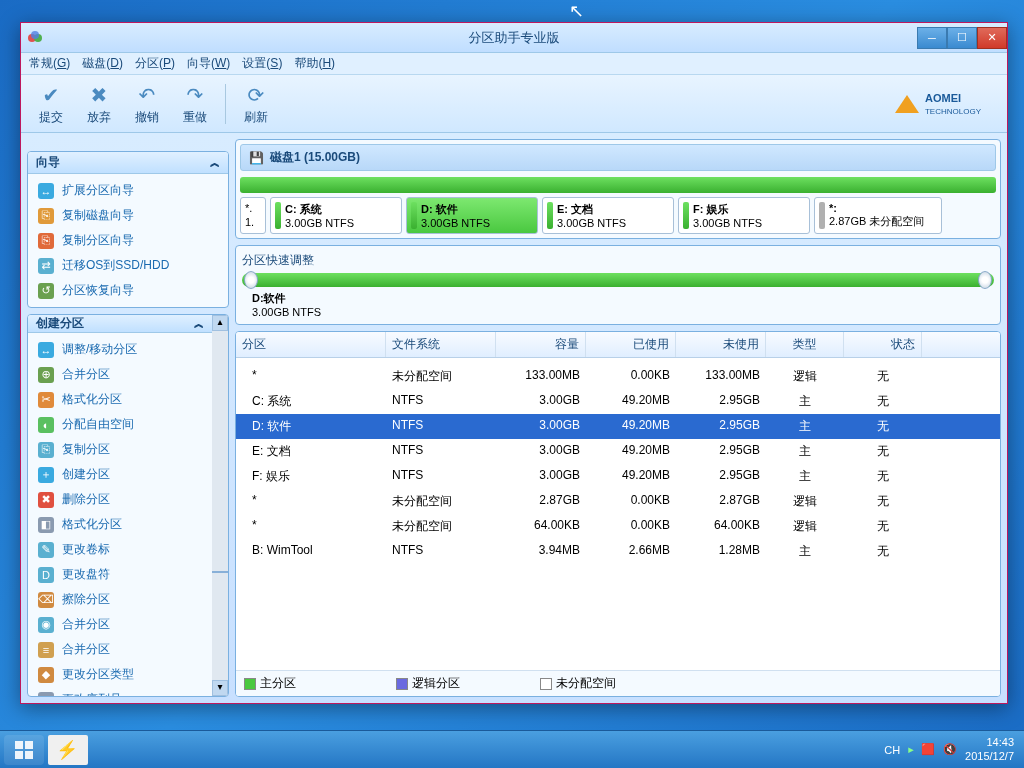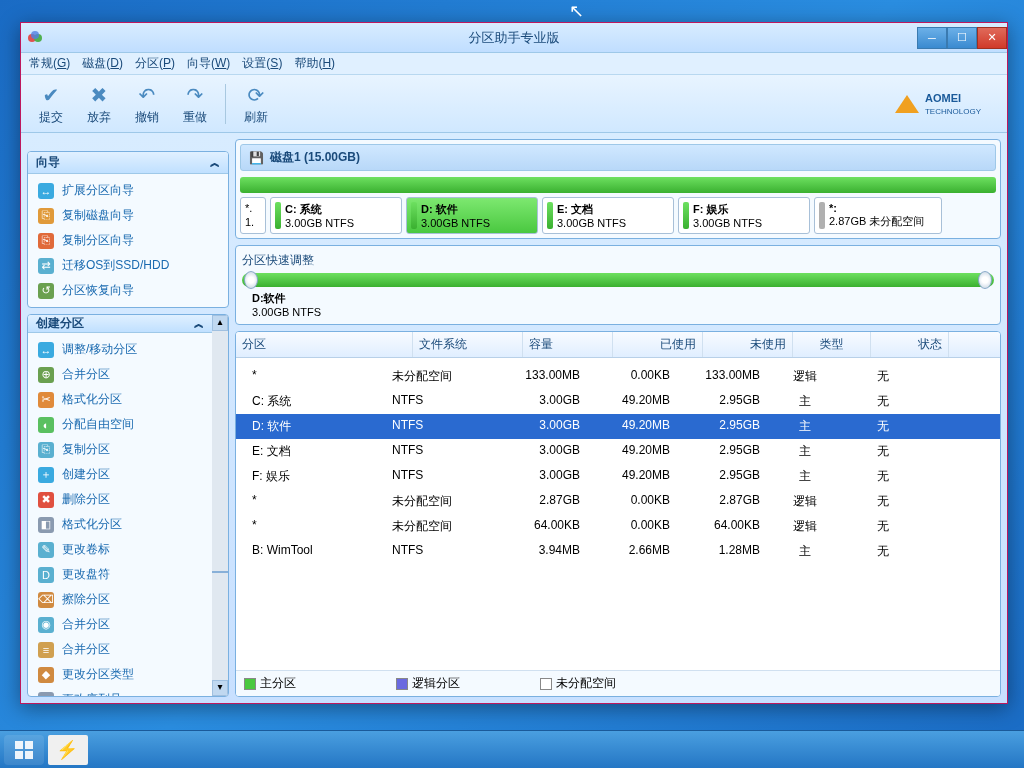--- a/index.html
+++ b/index.html
@@ -400,23 +400,23 @@
           <div class="slider-handle" style="right:2px;"></div>
         </div>
         <div class="slider-label">
           <b>D:软件</b><br>
           <span>3.00GB NTFS</span>
         </div>
       </div>
 
       <div class="grid-panel">
         <div class="grid-head" id="grid-head">
-            <div class="gh-cell" style="width: 177px; text-align: left;">分区</div>
+            <div class="gh-cell" style="width: 150px; text-align: left;">分区</div>
             <div class="gh-cell" style="width: 110px; text-align: left;">文件系统</div>
-            <div class="gh-cell" style="width: 90px; ">容量</div>
+            <div class="gh-cell" style="width: 90px; text-align: right;">容量</div>
             <div class="gh-cell" style="width: 90px; text-align: right;">已使用</div>
             <div class="gh-cell" style="width: 90px; text-align: right;">未使用</div>
             <div class="gh-cell" style="width: 78px; text-align: center;">类型</div>
             <div class="gh-cell" style="width: 78px; text-align: right;">状态</div>
           </div>
         <div class="grid-body" id="grid-body">
             <div class="d-row">
               <div class="d-cell" style="width: 150px; text-align: left; padding-left: 16px;">*</div>
               <div class="d-cell" style="width: 110px; text-align: left;">未分配空间</div>
               <div class="d-cell" style="width: 90px; text-align: right;">133.00MB</div>
@@ -504,13 +504,23 @@
 <div class="taskbar">
   <div class="start-btn">
     <svg width="20" height="20" viewBox="0 0 20 20">
       <rect x="1" y="1" width="8" height="8" fill="#fff" opacity="0.9"></rect>
         <rect x="11" y="1" width="8" height="8" fill="#fff" opacity="0.9"></rect>
       <rect x="1" y="11" width="8" height="8" fill="#fff" opacity="0.9"></rect>
         <rect x="11" y="11" width="8" height="8" fill="#fff" opacity="0.9"></rect>
     </svg>
   </div>
   <div class="task-item">⚡</div>
+  <div class="tray">
+    <span>CH</span>
+    <span style="color:#8f8;">▸</span>
+    <span>🟥</span>
+    <span>🔇</span>
+    <div class="tray-clock">
+      <div>14:43</div>
+      <div>2015/12/7</div>
+    </div>
+  </div>
 </div>
 
 </body></html>

